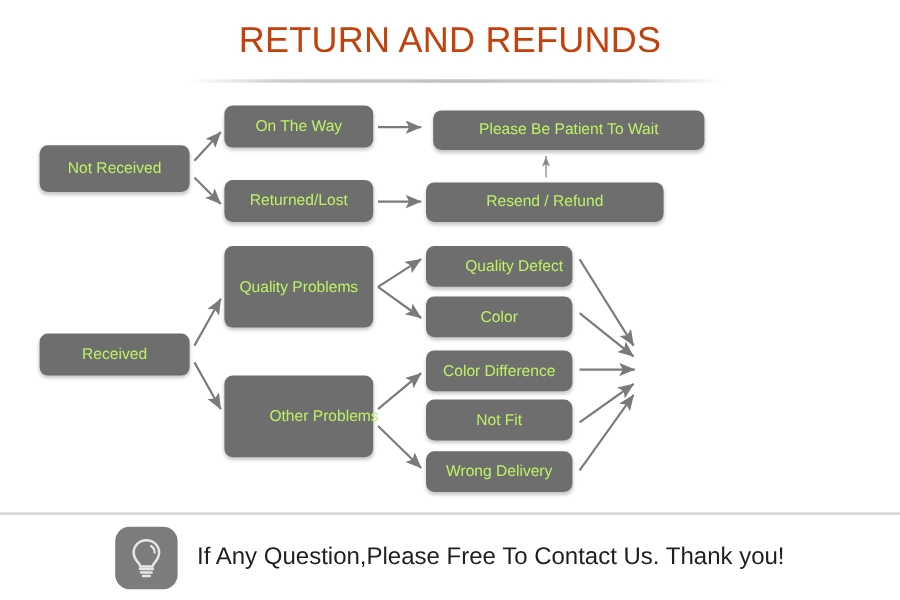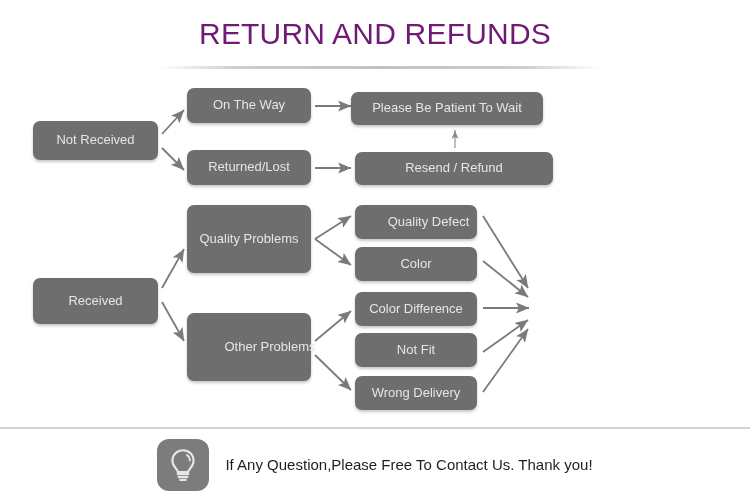--- a/index.html
+++ b/index.html
@@ -18,21 +18,21 @@
 
   
   #title {
     position: absolute;
     left: 0;
     top: 17px;
     width: 750px;
     text-align: center;
     font-size: 30px;
     font-weight: 400;
-    color: #701a75;
+    color: #c2410c;
     letter-spacing: 0.2px;
     white-space: nowrap;
   }
   #title-divider {
     position: absolute;
     left: 158px;
     top: 66px;
     width: 444px;
     height: 3px;
     background: linear-gradient(to right,
@@ -57,21 +57,21 @@
     left: 0;
     top: 0;
     width: 750px;
     height: 427px;
   }
   .node {
     position: absolute;
     box-sizing: border-box;
     background: #6e6e6e;
     border-radius: 7px;
-    color: #e5e5e5;
+    color: #bef264;
     font-size: 13px;
     line-height: 1.15;
     display: flex;
     align-items: center;
     justify-content: center;
     text-align: center;
     padding: 2px 6px;
     box-shadow: 0 2px 3px rgba(0,0,0,0.22);
     white-space: nowrap;
     z-index: 2;
@@ -101,21 +101,21 @@
     height: 52px;
     border-radius: 12px;
     background: #7c7c7c;
     display: flex;
     align-items: center;
     justify-content: center;
     flex: none;
   }
   #footer-text {
     margin-left: 16px;
-    font-size: 15px;
+    font-size: 20px;
     color: #1f1f1f;
     white-space: nowrap;
   }
 </style>
 </head>
 <body>
 
 <div id="page">
 
   <div id="title">RETURN AND REFUNDS</div>
@@ -155,23 +155,23 @@
         <line x1="483" y1="352" x2="528" y2="320"></line>
         <line x1="483" y1="392" x2="528" y2="329"></line>
       </g>
 
       <line x1="455" y1="148" x2="455" y2="130" stroke="#8a8a8a" stroke-width="1.1" fill="none" marker-end="url(#ah-thin)"></line>
     </svg>
 
     <div class="node" style="left:33px;  top:121px; width:125px; height:39px;">Not Received</div>
     <div class="node" style="left:187px; top:88px;  width:124px; height:35px;">On The Way</div>
     <div class="node" style="left:187px; top:150px; width:124px; height:35px;">Returned/Lost</div>
-    <div class="node" style="left:351px; top:92px;  width:192px; height:33px;">Please Be Patient To Wait</div>
+    <div class="node" style="left:361px; top:92px;  width:226px; height:33px;">Please Be Patient To Wait</div>
     <div class="node" style="left:355px; top:152px; width:198px; height:33px;">Resend / Refund</div>
-    <div class="node" style="left:33px;  top:278px; width:125px; height:46px;">Received</div>
+    <div class="node" style="left:33px;  top:278px; width:125px; height:35px;">Received</div>
     <div class="node" style="left:187px; top:205px; width:124px; height:68px;">Quality Problems</div>
     <div class="node" style="left:187px; top:313px; width:124px; height:68px;padding-left:48px;">Other Problems</div>
     <div class="node" style="left:355px; top:205px; width:122px; height:34px;padding-left:31px;">Quality Defect</div>
     <div class="node" style="left:355px; top:247px; width:122px; height:34px;">Color</div>
     <div class="node" style="left:355px; top:292px; width:122px; height:34px;">Color Difference</div>
     <div class="node" style="left:355px; top:333px; width:122px; height:34px;">Not Fit</div>
     <div class="node" style="left:355px; top:376px; width:122px; height:34px;">Wrong Delivery</div>
 
   </div>
 

